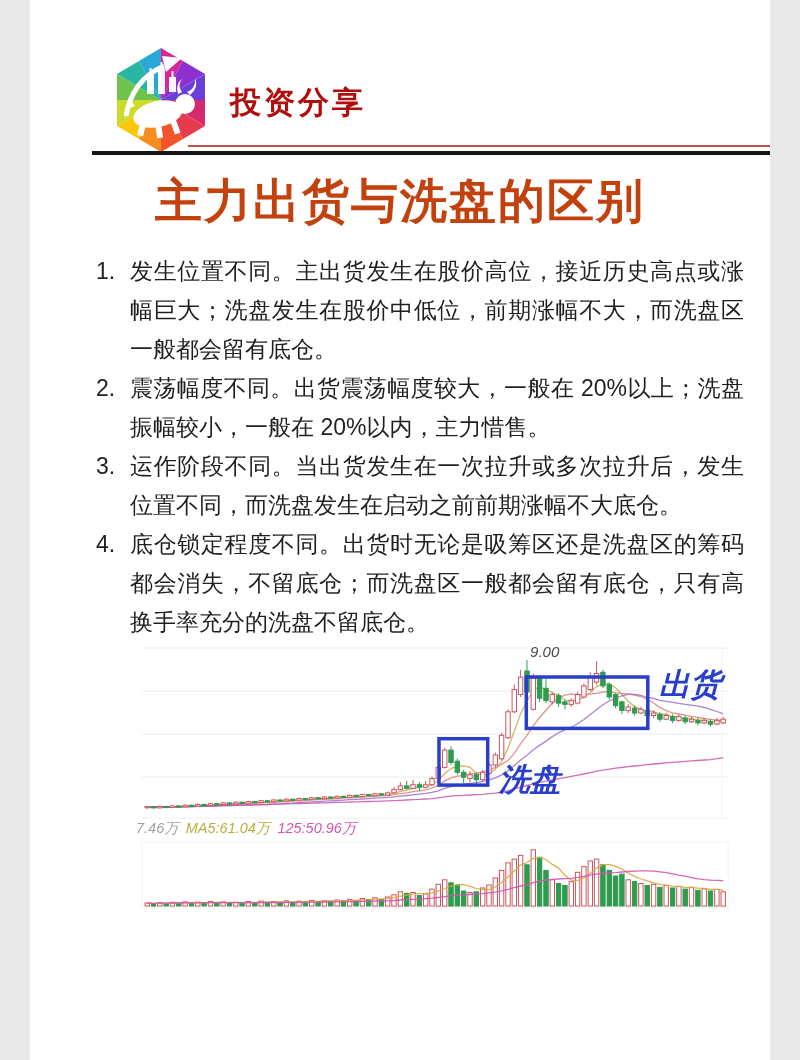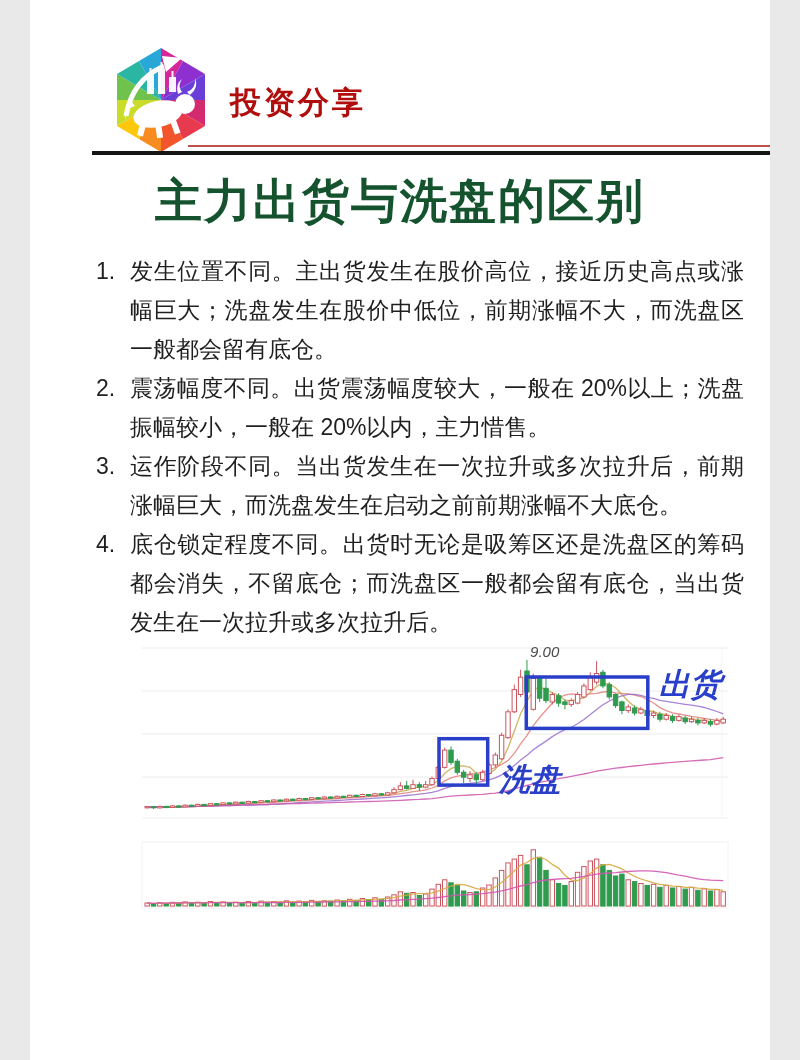--- a/index.html
+++ b/index.html
@@ -9,21 +9,21 @@
   
   .logo{position:absolute;left:76px;top:44px;width:110px;height:112px;}
   .brand{position:absolute;left:200px;top:82px;font-size:31px;font-weight:bold;color:#b00d0d;letter-spacing:3px;}
   .issue{position:absolute;left:478px;top:89px;font-size:28px;font-weight:bold;color:#a81010;
          font-family:"Liberation Serif","DejaVu Serif",serif;}
   .rule-red{position:absolute;left:158px;top:145px;width:584px;height:2px;background:#c0504d;}
   .rule-black{position:absolute;left:62px;top:151px;width:680px;height:4px;background:#161616;}
 
   
   .main-title{position:absolute;left:0;top:170px;width:100%;text-align:center;
-              font-size:47px;font-weight:bold;color:#14532d;letter-spacing:2px;}
+              font-size:47px;font-weight:bold;color:#c2410c;letter-spacing:2px;}
 
   
   .points{position:absolute;left:64px;top:252px;width:650px;}
   .point{display:flex;font-size:23px;line-height:39px;color:#1f1f1f;}
   .point .num{width:36px;flex:0 0 36px;padding-left:2px;box-sizing:border-box;}
   .point .txt{flex:1;text-align:justify;}
 
   
   .chart-wrap{position:absolute;left:0;top:638px;width:800px;height:292px;font-style:italic;}
   .chart-wrap svg{position:absolute;left:0;top:0;}
@@ -86,25 +86,25 @@
     <div class="point">
       <span class="num">1.</span>
       <span class="txt">发生位置不同。主出货发生在股价高位，接近历史高点或涨幅巨大；洗盘发生在股价中低位，前期涨幅不大，而洗盘区一般都会留有底仓。</span>
     </div>
     <div class="point">
       <span class="num">2.</span>
       <span class="txt">震荡幅度不同。出货震荡幅度较大，一般在 20%以上；洗盘振幅较小，一般在 20%以内，主力惜售。</span>
     </div>
     <div class="point">
       <span class="num">3.</span>
-      <span class="txt">运作阶段不同。当出货发生在一次拉升或多次拉升后，前期涨幅巨大，而洗盘发生在启动之前前期涨幅不大底仓。</span>
+      <span class="txt">运作阶段不同。当出货发生在一次拉升或多次拉升后，发生位置不同，而洗盘发生在启动之前前期涨幅不大底仓。</span>
     </div>
     <div class="point">
       <span class="num">4.</span>
-      <span class="txt">底仓锁定程度不同。出货时无论是吸筹区还是洗盘区的筹码都会消失，不留底仓；而洗盘区一般都会留有底仓，当出货发生在一次拉升或多次拉升后。</span>
+      <span class="txt">底仓锁定程度不同。出货时无论是吸筹区还是洗盘区的筹码都会消失，不留底仓；而洗盘区一般都会留有底仓，只有高换手率充分的洗盘不留底仓。</span>
     </div>
   </div>
 
   <div class="chart-wrap">
     <svg id="chart-svg" width="800" height="292" viewBox="0 0 800 292">
         <line x1="112" x2="698" y1="10" y2="10" stroke="#ececec" stroke-width="1"></line>
         <line x1="112" x2="698" y1="53" y2="53" stroke="#ececec" stroke-width="1"></line>
         <line x1="112" x2="698" y1="96" y2="96" stroke="#ececec" stroke-width="1"></line>
         <line x1="112" x2="698" y1="139" y2="139" stroke="#ececec" stroke-width="1"></line>
         <line x1="112" x2="698" y1="180" y2="180" stroke="#f1f1f1"></line>
@@ -391,16 +391,17 @@
         <rect x="653.0" y="251.1" width="4.4" height="16.9" fill="#2e9b4e" stroke="#2e9b4e" stroke-width="1"></rect>
         <rect x="659.3" y="249.3" width="4.4" height="18.8" fill="#ffffff" stroke="#cd5560" stroke-width="1"></rect>
         <rect x="665.7" y="252.3" width="4.4" height="15.8" fill="#2e9b4e" stroke="#2e9b4e" stroke-width="1"></rect>
         <rect x="672.0" y="250.8" width="4.4" height="17.3" fill="#ffffff" stroke="#cd5560" stroke-width="1"></rect>
         <rect x="678.3" y="253.0" width="4.4" height="15.0" fill="#2e9b4e" stroke="#2e9b4e" stroke-width="1"></rect>
         <rect x="684.7" y="251.5" width="4.4" height="16.5" fill="#ffffff" stroke="#cd5560" stroke-width="1"></rect>
         <rect x="691.0" y="253.8" width="4.4" height="14.3" fill="#ffffff" stroke="#cd5560" stroke-width="1"></rect>
         <polyline points="117.2,265.0 123.5,265.4 129.8,265.1 136.2,265.2 142.5,265.0 148.8,265.0 155.1,264.6 161.5,264.6 167.8,264.4 174.1,264.6 180.5,264.3 186.8,264.4 193.1,264.3 199.5,264.4 205.8,264.3 212.1,264.6 218.4,264.4 224.8,264.6 231.1,264.2 237.4,264.2 243.8,263.8 250.1,264.0 256.4,263.6 262.8,263.9 269.1,263.6 275.4,263.7 281.7,263.3 288.1,263.4 294.4,263.1 300.7,263.1 307.1,262.8 313.4,262.8 319.7,262.4 326.1,262.3 332.4,261.8 338.7,261.7 345.0,261.1 351.4,261.1 357.7,260.4 364.0,259.7 370.4,258.1 376.7,257.2 383.0,255.8 389.4,255.6 395.7,255.4 402.0,254.9 408.3,253.1 414.7,250.5 421.0,248.0 427.3,246.3 433.7,246.6 440.0,248.3 446.3,250.7 452.7,251.7 459.0,251.7 465.3,249.0 471.6,244.6 478.0,238.8 484.3,233.1 490.6,227.1 497.0,224.5 503.3,220.4 509.6,219.3 516.0,221.5 522.3,226.4 528.6,230.1 534.9,237.3 541.3,242.1 547.6,242.5 553.9,239.9 560.3,235.4 566.6,230.1 572.9,226.8 579.3,226.4 585.6,228.3 591.9,230.9 598.2,235.0 604.6,238.4 610.9,241.0 617.2,242.9 623.6,244.9 629.9,246.4 636.2,247.2 642.6,248.1 648.9,248.3 655.2,249.3 661.5,249.3 667.9,250.2 674.2,250.4 680.5,251.3 686.9,251.3 693.2,252.3" fill="none" stroke="#d8a93e" stroke-width="1.3" opacity="0.9"></polyline>
         <polyline points="117.2,265.0 123.5,265.4 129.8,265.1 136.2,265.2 142.5,265.0 148.8,265.0 155.1,264.8 161.5,264.8 167.8,264.8 174.1,264.8 180.5,264.7 186.8,264.7 193.1,264.6 199.5,264.6 205.8,264.6 212.1,264.6 218.4,264.6 224.8,264.6 231.1,264.5 237.4,264.5 243.8,264.4 250.1,264.5 256.4,264.4 262.8,264.4 269.1,264.3 275.4,264.3 281.7,264.1 288.1,264.1 294.4,264.0 300.7,263.9 307.1,263.8 313.4,263.8 319.7,263.6 326.1,263.6 332.4,263.4 338.7,263.3 345.0,263.1 351.4,263.0 357.7,262.8 364.0,262.5 370.4,262.0 376.7,261.7 383.0,261.3 389.4,261.1 395.7,260.7 402.0,260.2 408.3,259.5 414.7,258.7 421.0,257.9 427.3,257.2 433.7,256.8 440.0,256.5 446.3,256.1 452.7,255.6 459.0,254.9 465.3,254.1 471.6,252.8 478.0,251.4 484.3,249.7 490.6,248.0 497.0,246.6 503.3,244.7 509.6,243.0 516.0,242.0 522.3,241.4 528.6,241.0 534.9,240.7 541.3,240.3 547.6,239.3 553.9,238.3 560.3,237.1 566.6,236.1 572.9,235.5 579.3,235.0 585.6,234.7 591.9,234.0 598.2,233.5 604.6,233.1 610.9,232.9 617.2,232.9 623.6,233.2 629.9,233.8 636.2,234.7 642.6,235.9 648.9,237.1 655.2,238.1 661.5,239.6 667.9,240.9 674.2,241.7 680.5,242.1 686.9,242.3 693.2,242.6" fill="none" stroke="#d455b0" stroke-width="1.3" opacity="0.9"></polyline>
       </svg>
+    <div class="vol-label" id="vol-label"><span style="color: rgb(160, 160, 160);">7.46万</span><span style="color: rgb(184, 176, 64);">MA5:61.04万</span><span style="color: rgb(212, 85, 176);">125:50.96万</span></div>
   </div>
 
 
 </div>
 
 </body></html>

